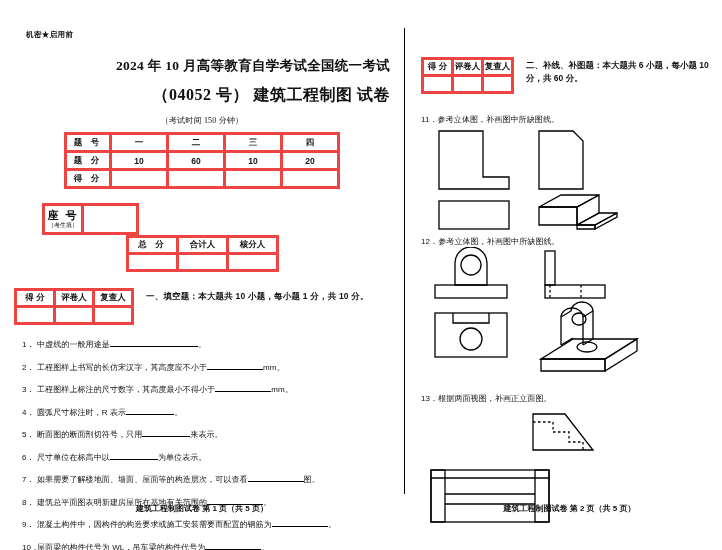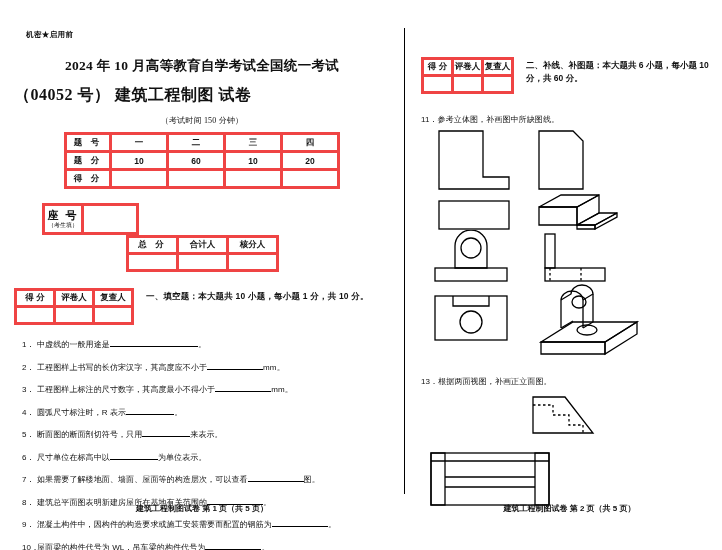--- a/index.html
+++ b/index.html
@@ -41,28 +41,28 @@
 
   
   .secret {
     font-size: 7.5px;
     font-weight: bold;
     letter-spacing: .4px;
     margin-left: 12px;
     font-family: "Liberation Sans", sans-serif;
   }
   .title1 {
-    text-align: center;
+    text-align: right;
     font-size: 13.5px;
     font-weight: bold;
     margin-top: 17px;
     letter-spacing: .3px;
   }
   .title2 {
-    text-align: left;
+    text-align: right;
     font-size: 16px;
     font-weight: bold;
     margin-top: 10px;
     letter-spacing: .5px;
   }
   .title2 .code { font-weight: bold; }
   .subtitle {
     text-align: center;
     font-size: 8px;
     margin-top: 9px;
@@ -333,20 +333,23 @@
           <polygon points="118,82 140,70 178,70 156,82"></polygon>
           <polygon points="118,82 156,82 156,100 118,100"></polygon>
           <polygon points="156,82 178,70 178,88 156,100"></polygon>
           <polygon points="156,100 178,88 196,88 174,100"></polygon>
           <polygon points="156,100 174,100 174,104 156,104"></polygon>
           <polygon points="174,100 196,88 196,92 174,104"></polygon>
         </g>
       </g>
     </svg>
 
+    <div class="q q12">
+      <span>12．</span><span>参考立体图，补画图中所缺图线。</span>
+    </div>
     <svg class="fig" width="250" height="142" viewBox="0 0 250 142">
       <g fill="none" stroke="#000" stroke-width="1.3">
 
         <g>
           <path d="M34,38 L34,16 A16,16 0 0 1 66,16 L66,38 Z"></path>
           <circle cx="50" cy="18" r="10"></circle>
           <rect x="14" y="38" width="72" height="13"></rect>
         </g>
 
         <g>

